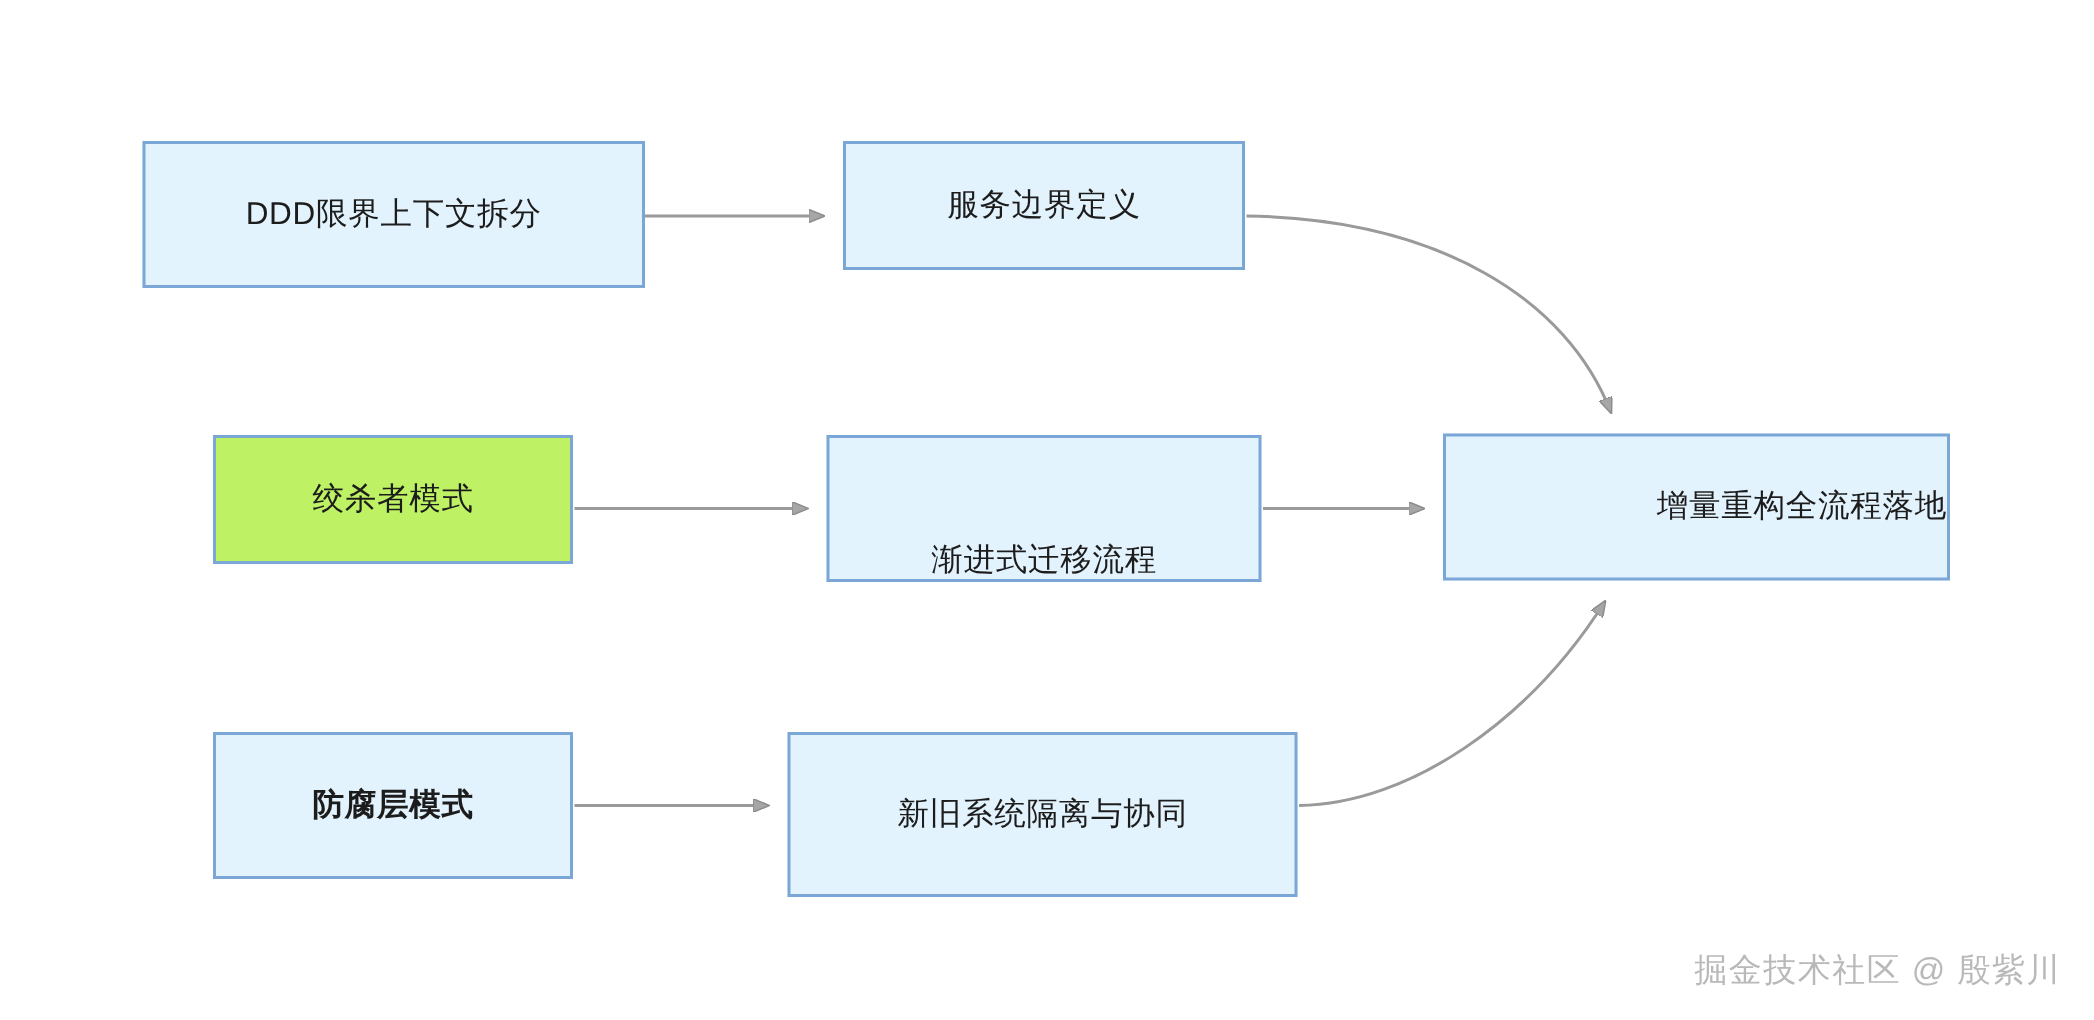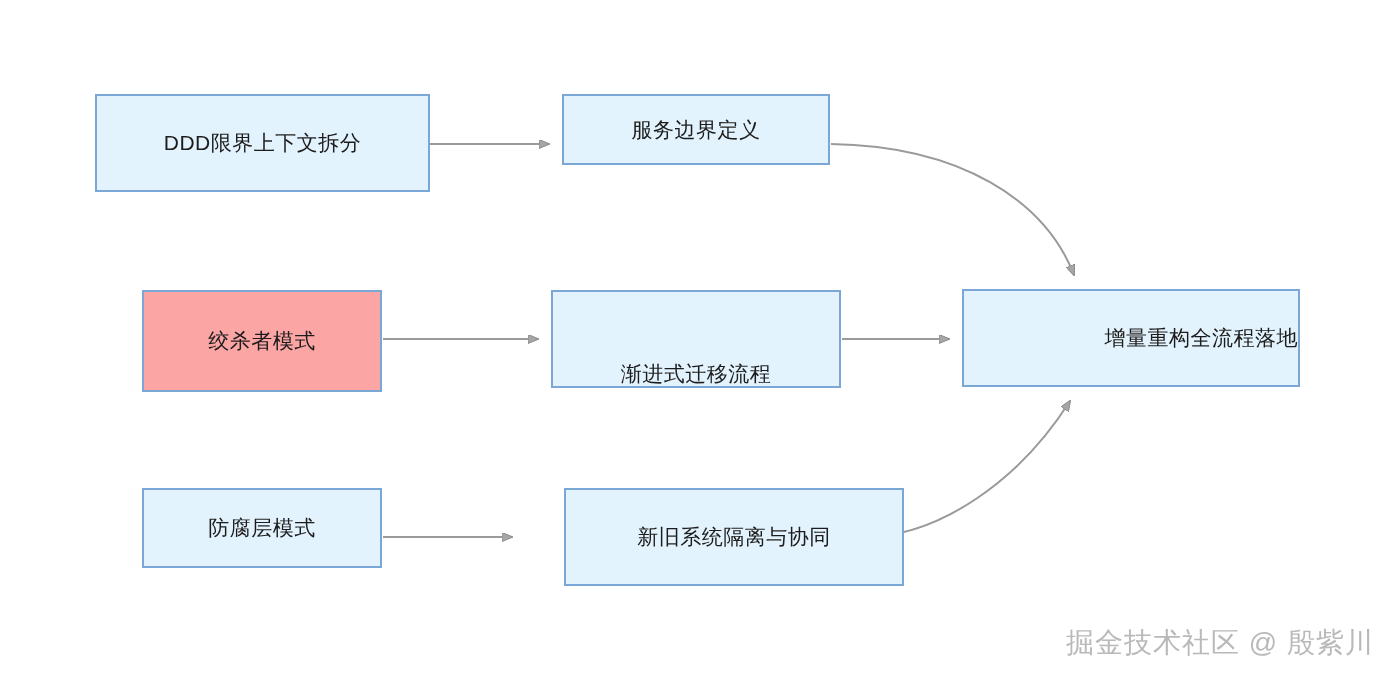--- a/index.html
+++ b/index.html
@@ -41,21 +41,21 @@
     white-space: nowrap;
     z-index: 2;
   }
   .node-label {
     display: block;
   }
   .watermark {
     position: absolute;
     right: 22px;
     bottom: 18px;
-    font-size: 28px;
+    font-size: 22px;
     color: #b9b9b9;
     letter-spacing: 1px;
     white-space: nowrap;
     z-index: 3;
   }
 </style>
 </head>
 <body>
 
 <div id="canvas" style="background: rgb(255, 255, 255); border-radius: 20px;">
@@ -77,39 +77,39 @@
 
     <path d="M 383 537 L 512 537" fill="none" stroke="#9a9a9a" stroke-width="2" marker-end="url(#arrowhead)"></path>
 
     <path d="M 866 537 C 940 536, 1020 480, 1070 401" fill="none" stroke="#9a9a9a" stroke-width="2" marker-end="url(#arrowhead)"></path>
   </svg>
 
   <div class="node" style="left: 95px; top: 94px; width: 335px; height: 98px; background: rgb(227, 243, 253); border-color: rgb(123, 167, 215); color: rgb(28, 28, 28);">
     <span class="node-label">DDD限界上下文拆分</span>
   </div>
 
-  <div class="node" style="left: 562px; top: 94px; width: 268px; height: 71px; background: rgb(227, 243, 253); border-color: rgb(123, 167, 215); color: rgb(28, 28, 28);">
+  <div class="node" style="left: 562px; top: 94px; width: 268px; height: 86px; background: rgb(227, 243, 253); border-color: rgb(123, 167, 215); color: rgb(28, 28, 28);">
     <span class="node-label">服务边界定义</span>
   </div>
 
-  <div class="node" style="left: 142px; top: 290px; width: 240px; height: 102px; background: #fca5a5; border-color: rgb(123, 167, 215); color: rgb(28, 28, 28);">
+  <div class="node" style="left: 142px; top: 290px; width: 240px; height: 86px; background: #bef264; border-color: rgb(123, 167, 215); color: rgb(28, 28, 28);">
     <span class="node-label">绞杀者模式</span>
   </div>
 
   <div class="node" style="left: 551px; top: 290px; width: 290px; height: 98px; background: rgb(227, 243, 253); border-color: rgb(123, 167, 215); color: rgb(28, 28, 28); align-items: flex-end;">
     <span class="node-label">渐进式迁移流程</span>
   </div>
 
   <div class="node" style="left: 962px; top: 289px; width: 338px; height: 98px; background: rgb(227, 243, 253); border-color: rgb(123, 167, 215); color: rgb(28, 28, 28); justify-content: flex-end;">
     <span class="node-label">增量重构全流程落地</span>
   </div>
 
-  <div class="node" style="left: 142px; top: 488px; width: 240px; height: 80px; background: rgb(227, 243, 253); border-color: rgb(123, 167, 215); color: rgb(28, 28, 28);">
+  <div class="node" style="left: 142px; top: 488px; width: 240px; height: 98px; background: rgb(227, 243, 253); border-color: rgb(123, 167, 215); color: rgb(28, 28, 28); font-weight: bold;">
     <span class="node-label">防腐层模式</span>
   </div>
 
-  <div class="node" style="left: 525px; top: 488px; width: 340px; height: 98px; background: rgb(227, 243, 253); border-color: rgb(123, 167, 215); color: rgb(28, 28, 28); margin-left: 39px;">
+  <div class="node" style="left: 525px; top: 488px; width: 340px; height: 110px; background: rgb(227, 243, 253); border-color: rgb(123, 167, 215); color: rgb(28, 28, 28);">
     <span class="node-label">新旧系统隔离与协同</span>
   </div>
 
   <div class="watermark">掘金技术社区 @ 殷紫川</div>
 
 </div>
 
 </body></html>

